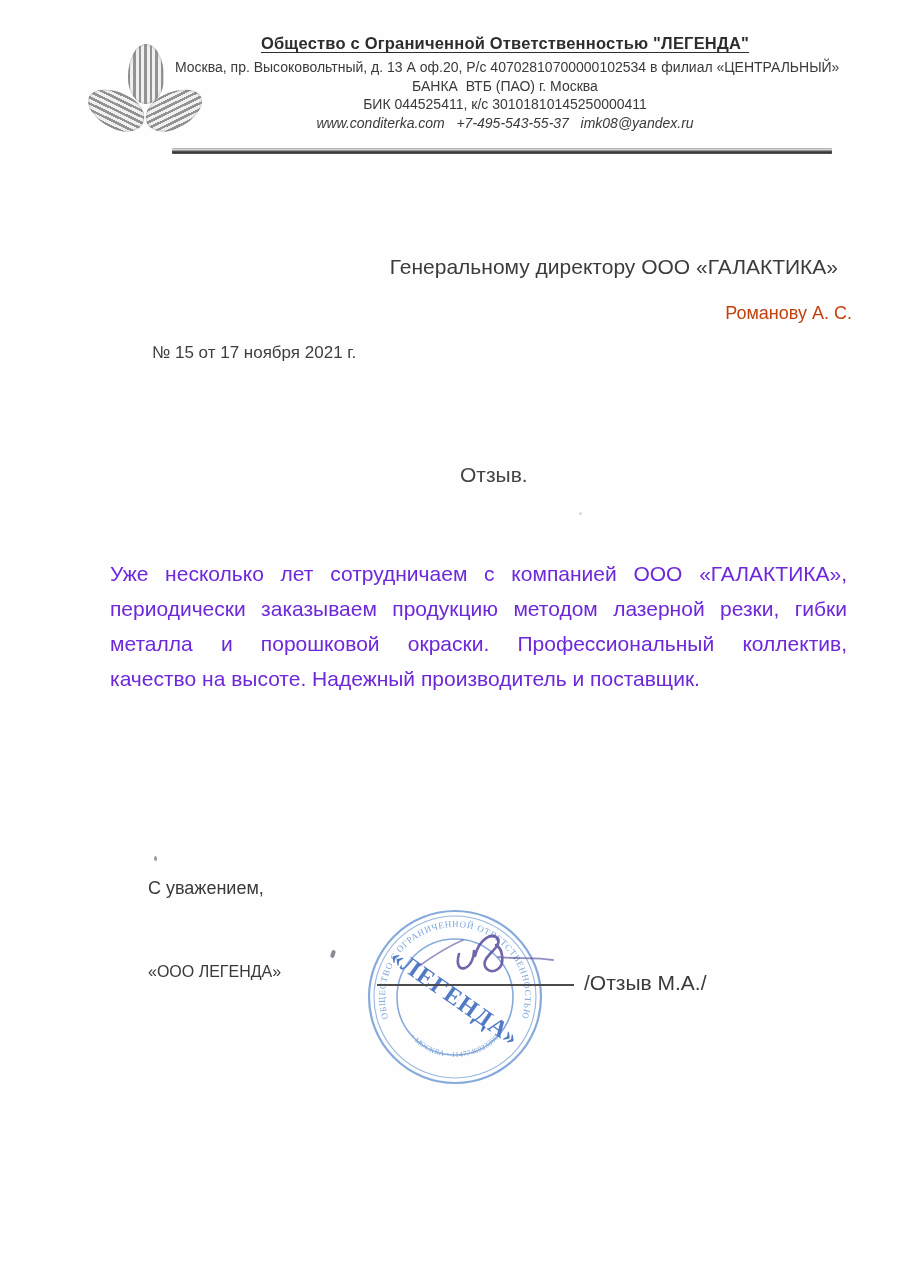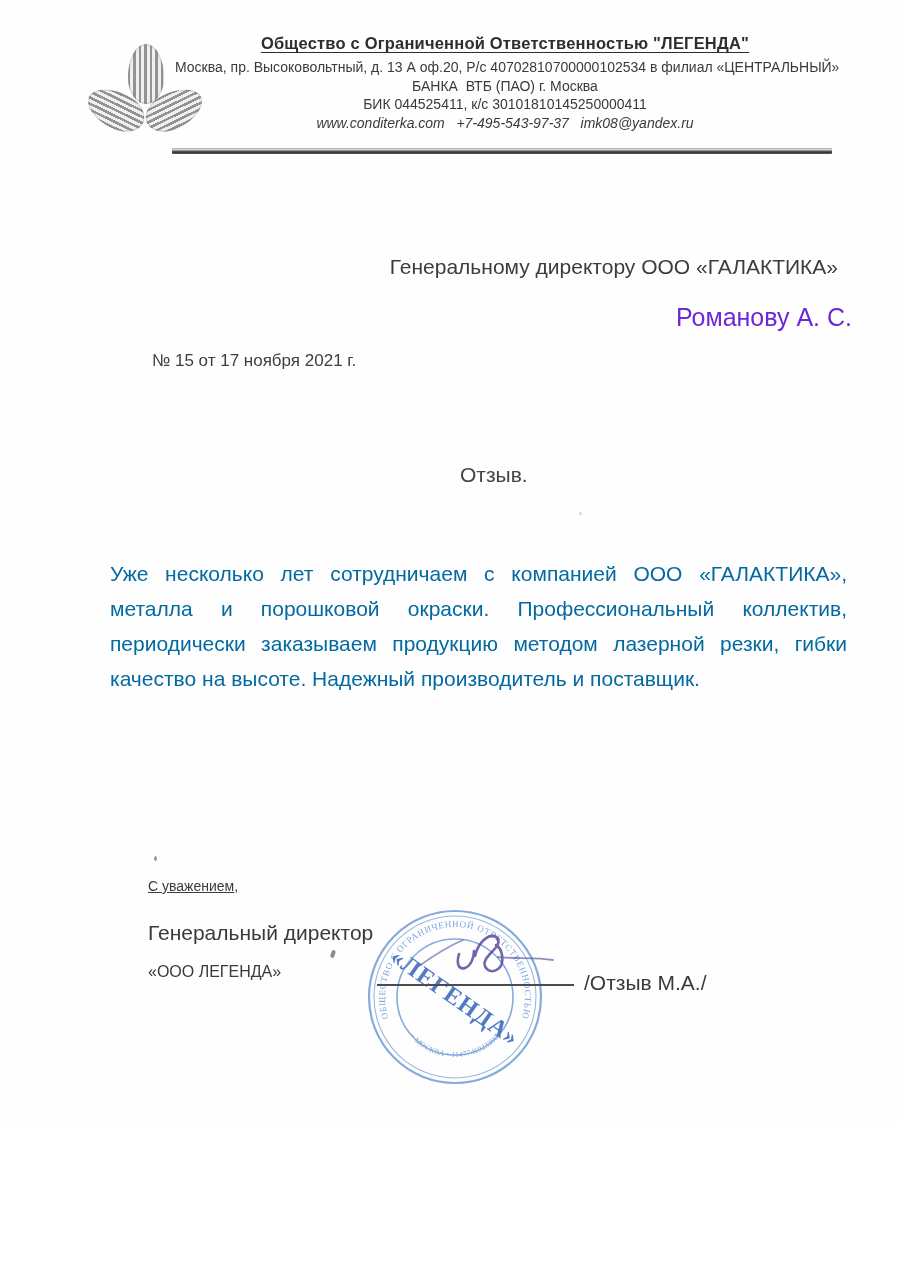--- a/index.html
+++ b/index.html
@@ -32,31 +32,31 @@
     background:repeating-linear-gradient(90deg,#8b8b8b 0 2.5px,#efefef 2.5px 5.5px);
     box-shadow:inset 0 0 2px rgba(90,90,90,.7);
     opacity:.92;
   }
   .seed-top{left:33px; top:0;}
   .seed-left{left:3px; top:36px; transform:rotate(-64deg);}
   .seed-right{left:61px; top:36px; transform:rotate(64deg);}
 
   
   .addr1{top:255px; right:62px; font-size:21px; color:#3c3c3c;margin-left:19px;}
-  .addr2{top:303px; right:48px; font-size:25px; color:#6d28d9;}
-  .ref{left:152px; top:351px; font-size:17px; color:#3e3e3e;}
+  .addr2{top:303px; right:48px; font-size:18px; color:#c2410c;}
+  .ref{left:152px; top:343px; font-size:17px; color:#3e3e3e;}
 
   
   .subject{left:460px; top:463px; font-size:21px; color:#444;}
-  .body-par{left:110px; top:556px; width:737px; font-size:21px; line-height:35px; color:#0369a1;}
+  .body-par{left:110px; top:556px; width:737px; font-size:21px; line-height:35px; color:#6d28d9;}
   .jline{text-align:justify; text-align-last:justify;}
   .lline{text-align:left;}
 
   
-  .sig-regards{left:148px; top:878px; font-size:14px;text-decoration:underline;}
+  .sig-regards{left:148px; top:878px; font-size:18px;}
   .sig-position{left:148px; top:921px; font-size:21px;}
   .sig-company{left:148px; top:963px; font-size:16px;}
   .sig-line{left:377px; top:984px; width:197px; height:2px; background:#4b4b4b; z-index:5;}
   .sig-name{left:584px; top:971px; font-size:21px; z-index:5;}
 
   .stamp{left:366px; top:908px; width:178px; height:178px; z-index:3;
          filter:blur(.3px); opacity:.9;}
   .squiggle{left:413px; top:924px; width:145px; height:72px; z-index:6; opacity:.85;}
 
   
@@ -73,40 +73,39 @@
     <div class="seed seed-top"></div>
     <div class="seed seed-left"></div>
     <div class="seed seed-right"></div>
   </div>
 
   <div class="abs lh-text">
     <div class="lh-title">Общество с Ограниченной Ответственностью "ЛЕГЕНДА"</div>
     <div class="lh-line pre">Москва, пр. Высоковольтный, д. 13 А оф.20, Р/с 40702810700000102534 в филиал «ЦЕНТРАЛЬНЫЙ»</div>
     <div class="lh-line pre">БАНКА  ВТБ (ПАО) г. Москва</div>
     <div class="lh-line pre">БИК 044525411, к/с 30101810145250000411</div>
-    <div class="lh-contacts pre">www.conditerka.com   +7-495-543-97-37   imk08@yandex.ru</div>
+    <div class="lh-contacts pre">www.conditerka.com   +7-495-543-55-37   imk08@yandex.ru</div>
   </div>
 
   <div class="abs rule"></div>
 
   <div class="abs addr1">Генеральному директору ООО «ГАЛАКТИКА»</div>
   <div class="abs addr2">Романову А. С.</div>
   <div class="abs ref">№ 15 от 17 ноября 2021 г.</div>
 
   <div class="abs subject">Отзыв.</div>
 
   <div class="abs body-par">
     <div class="jline">Уже несколько лет сотрудничаем с компанией ООО «ГАЛАКТИКА»,</div>
+    <div class="jline">периодически заказываем продукцию методом лазерной резки, гибки</div>
     <div class="jline">металла и порошковой окраски. Профессиональный коллектив,</div>
-    <div class="jline">периодически заказываем продукцию методом лазерной резки, гибки</div>
     <div class="lline">качество на высоте. Надежный производитель и поставщик.</div>
   </div>
 
   <div class="abs sig-regards">С уважением,</div>
-  <div class="abs sig-position">Генеральный директор</div>
   <div class="abs sig-company">«ООО ЛЕГЕНДА»</div>
 
   <svg class="abs stamp" viewBox="0 0 178 178" xmlns="http://www.w3.org/2000/svg">
     <circle cx="89" cy="89" r="86" fill="none" stroke="#7aa2d8" stroke-width="2.2"></circle>
     <circle cx="89" cy="89" r="81" fill="none" stroke="#8cb0dc" stroke-width="1.1"></circle>
     <circle cx="89" cy="89" r="58" fill="none" stroke="#7aa2d8" stroke-width="1.6"></circle>
     <defs>
       <path id="arcTop" d="M 23.2,112.9 A 70,70 0 1,1 154.8,112.9" fill="none"></path>
       <path id="arcBottom" d="M 43,127.6 A 60,60 0 0,0 135,127.6" fill="none"></path>
     </defs>

